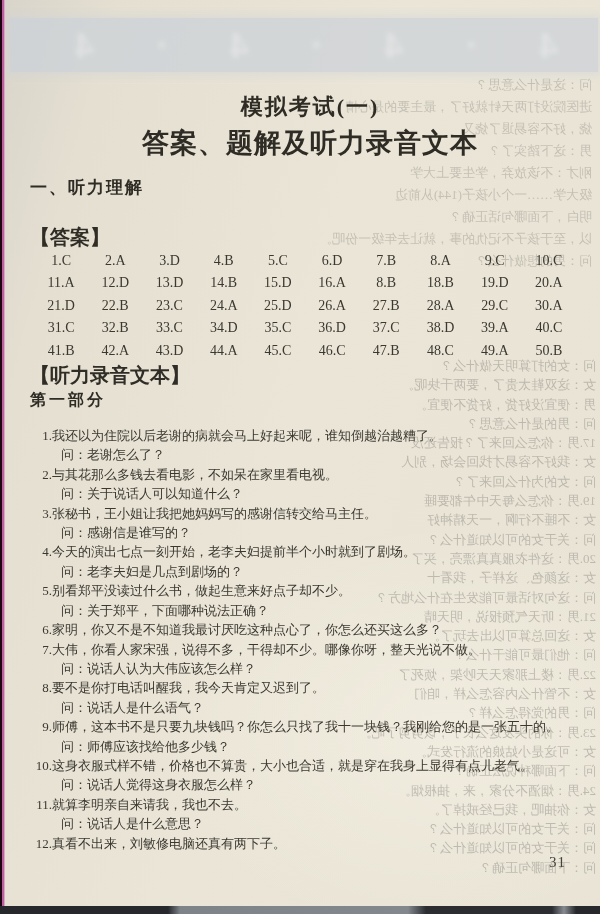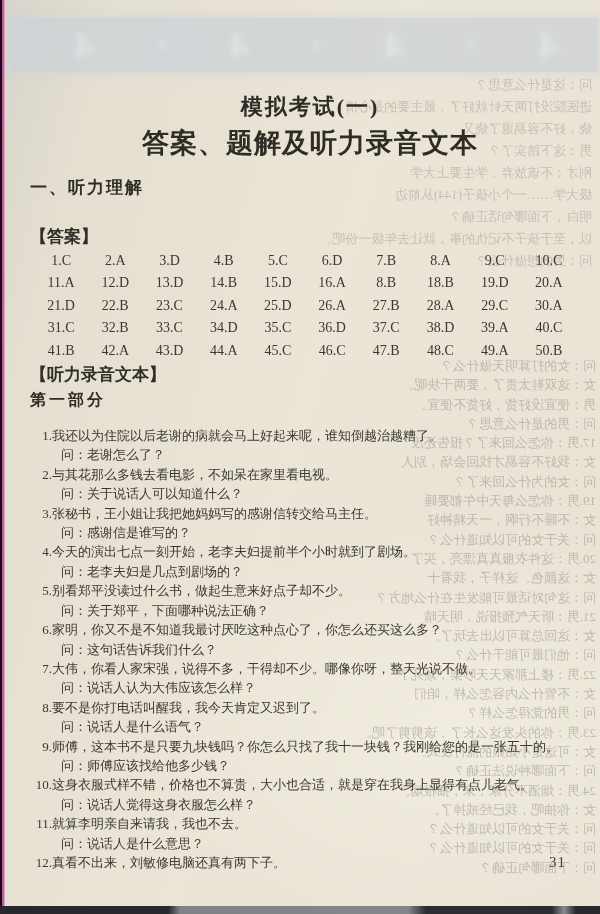--- a/index.html
+++ b/index.html
@@ -24,21 +24,21 @@
     transform:scaleX(-1);filter:blur(2.5px);opacity:.85;white-space:nowrap;}
   .bleed{position:absolute;z-index:1;color:#918e83;font-size:13px;}
   .bleed .bl{transform:scaleX(-1);white-space:nowrap;overflow:hidden;filter:blur(.5px);}
   .bleed-upper{top:74px;right:8px;width:330px;line-height:22px;opacity:.42;text-align:left;}
   .bleed-right{top:356px;right:4px;width:232px;line-height:19.3px;opacity:.5;text-align:left;}
   .content{position:absolute;inset:0;z-index:3;padding:88px 10px 0 30px;}
   .title{text-align:center;font-weight:700;line-height:37px;color:#2f2c26;margin:0;}
   .title .l1{font-size:22px;letter-spacing:2px;}
   .title .l2{font-size:27px;letter-spacing:1px;}
   .section-h{margin:14px 0 0;font-size:17px;font-weight:700;line-height:24px;color:#2f2c26;letter-spacing:2px;}
-  .blk-label{margin-top:26px;font-size:17px;font-weight:700;line-height:22px;color:#302d27;}
+  .blk-label{margin-top:26px;font-size:20px;font-weight:700;line-height:22px;color:#302d27;}
   .blk-label.tight{margin-top:2px;}
   .answers-grid{display:grid;grid-template-columns:repeat(10,1fr);margin:2px 14px 0 4px;
     font-size:14px;line-height:22.4px;color:#3b3830;}
   .answers-grid .ans{text-align:center;white-space:nowrap;}
   .part-h{margin:4px 0 0;text-align:left;font-size:16px;font-weight:700;line-height:20px;color:#2f2c26;letter-spacing:3px;}
   .transcript{margin-top:16px;font-size:13px;line-height:19.4px;color:#3b3830;}
   .t-s{display:flex;}
   .t-num{width:22px;flex:0 0 22px;text-align:right;}
   .t-text{flex:1;}
   .t-q{padding-left:31px;}
@@ -195,21 +195,20 @@
             <span class="t-num">5.</span>
             <span class="t-text">别看郑平没读过什么书，做起生意来好点子却不少。</span>
           </div>
           <div class="t-q">问：关于郑平，下面哪种说法正确？</div>
         </div>
         <div class="t-item">
           <div class="t-s">
             <span class="t-num">6.</span>
             <span class="t-text">家明，你又不是不知道我最讨厌吃这种点心了，你怎么还买这么多？</span>
           </div>
-          <div class="t-q">问：这句话告诉我们什么？</div>
         </div>
         <div class="t-item">
           <div class="t-s">
             <span class="t-num">7.</span>
             <span class="t-text">大伟，你看人家宋强，说得不多，干得却不少。哪像你呀，整天光说不做。</span>
           </div>
           <div class="t-q">问：说话人认为大伟应该怎么样？</div>
         </div>
         <div class="t-item">
           <div class="t-s">

